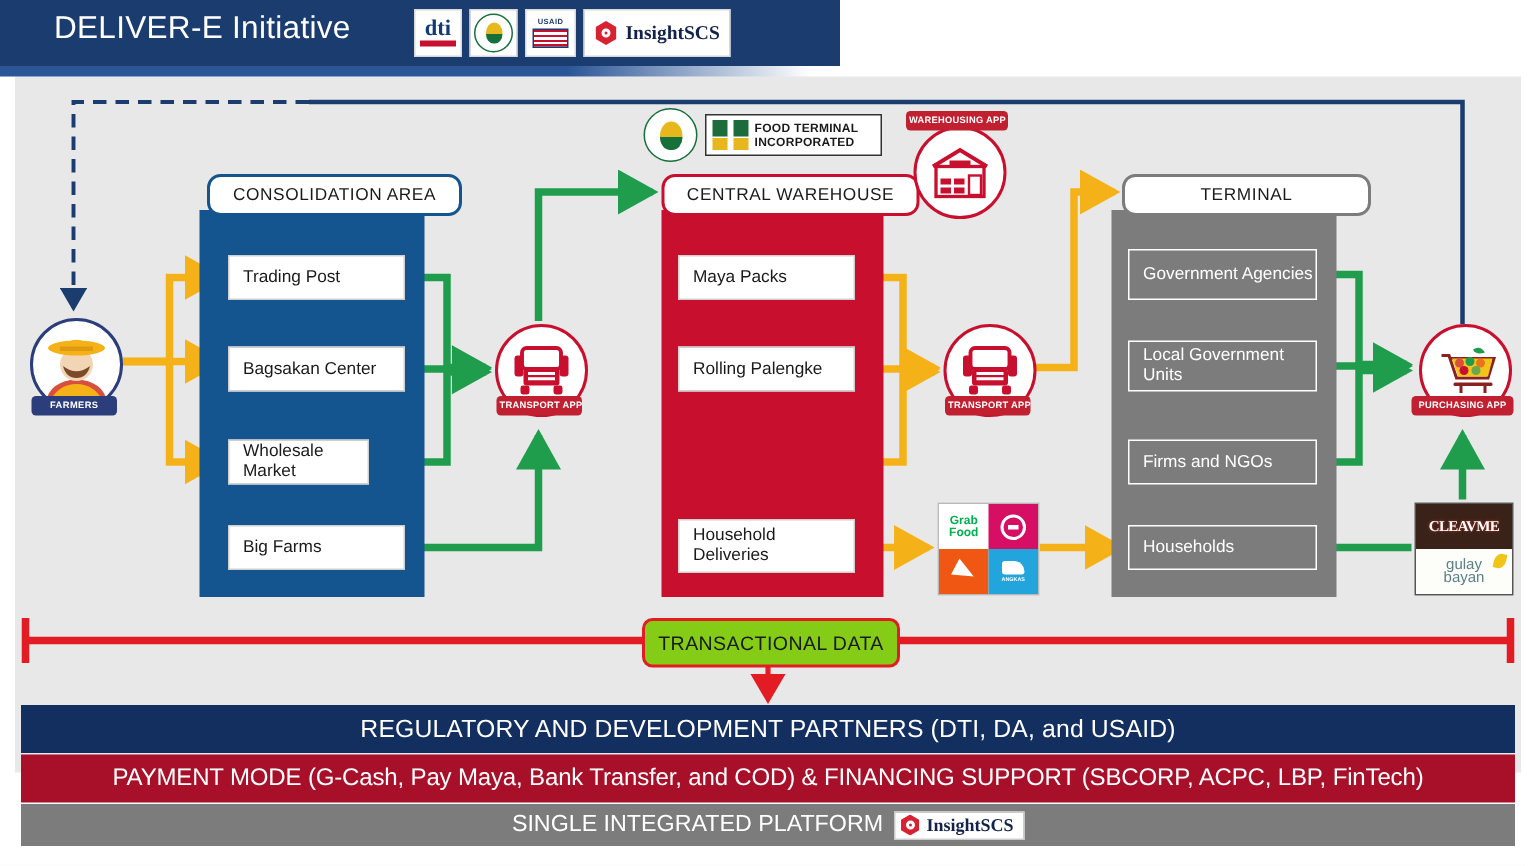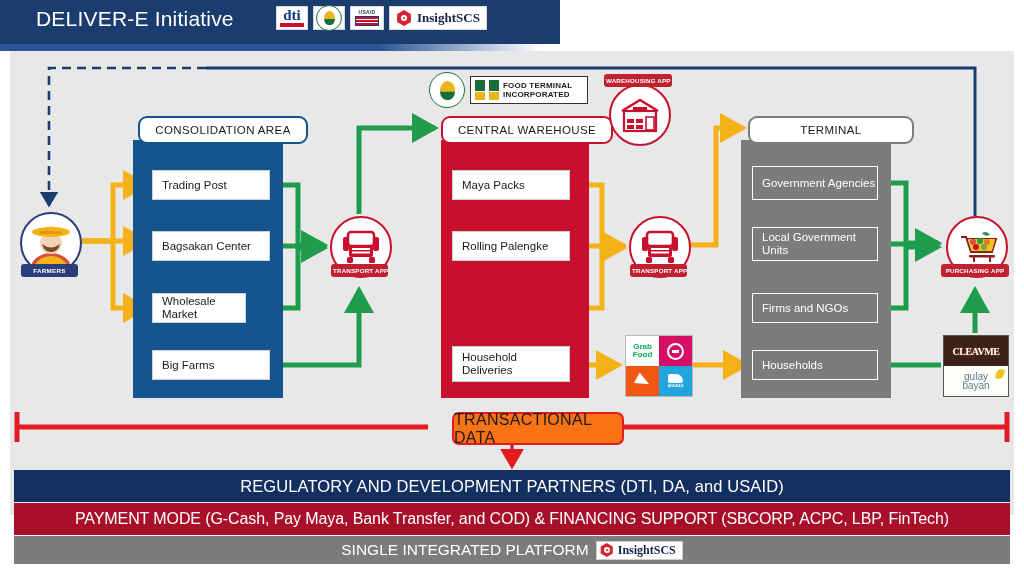--- a/index.html
+++ b/index.html
@@ -6,21 +6,21 @@
   body{font-family:"Liberation Sans",sans-serif;}
   #stage{position:relative;width:1024px;height:577px;overflow:hidden;background:#ffffff;}
 
   
   #header{position:absolute;left:0;top:0;width:560px;height:44px;background:#1b3c6e;}
   #header:after{content:"";position:absolute;left:0;top:44px;width:540px;height:7px;
       background:linear-gradient(90deg,#2b5596 0%, #2b5596 70%, rgba(43,85,150,0) 100%);}
   #hdr-title{position:absolute;left:36px;top:7px;font-size:21px;color:#fff;letter-spacing:.2px;}
   .hdr-logos{position:absolute;left:276px;top:6px;display:flex;gap:5px;align-items:center;}
   .logo-box{background:#fff;border:1px solid #d8d8d8;display:flex;align-items:center;
-      justify-content:center;height:24px;box-sizing:border-box;}
+      justify-content:center;height:32px;box-sizing:border-box;}
 
   
   .l-dti{width:32px;flex-direction:column;gap:0;padding:2px 0;}
   .l-dti .d1{color:#123a7a;font-weight:bold;font-size:15px;line-height:13px;font-family:"Liberation Serif",serif;}
   .l-dti .d2{background:#c8102e;width:24px;height:4px;margin-top:1px;}
   
   .l-da{width:32px;}
   .seal{width:24px;height:24px;border-radius:50%;border:1.6px solid #15703a;
         background:#fff;position:relative;display:flex;align-items:center;justify-content:center;}
   .seal:before{content:"";width:11px;height:14px;border-radius:50% 50% 45% 45%;
@@ -143,23 +143,23 @@
   #fti-logo .mark{width:24px;height:20px;position:relative;flex:0 0 auto;}
   #fti-logo .mark .a{position:absolute;left:0;top:0;width:10px;height:11px;background:#1c6b3a;}
   #fti-logo .mark .b{position:absolute;right:0;top:0;width:10px;height:11px;background:#1c6b3a;}
   #fti-logo .mark .c{position:absolute;left:0;bottom:0;width:10px;height:8px;background:#e8b71d;}
   #fti-logo .mark .d{position:absolute;right:0;bottom:0;width:10px;height:8px;background:#e8b71d;}
   #fti-logo .tx{display:flex;flex-direction:column;line-height:9px;}
   #fti-logo .t1{font-size:8px;font-weight:bold;color:#1a1a1a;letter-spacing:.2px;}
   #fti-logo .t2{font-size:8px;font-weight:bold;color:#1a1a1a;letter-spacing:.2px;}
 
   
-  #td-box{position:absolute;left:452px;top:412px;width:168px;height:29px;background:#f97316;
+  #td-box{position:absolute;left:428px;top:412px;width:168px;height:29px;background:#84cc16;
       border:2.2px solid #e31b23;border-radius:7px;display:flex;align-items:center;
-      justify-content:center;font-size:16px;color:#1a1a1a;letter-spacing:.3px;}
+      justify-content:center;font-size:13px;color:#1a1a1a;letter-spacing:.3px;}
 
   
   .bar{position:absolute;left:14px;width:996px;display:flex;align-items:center;
        justify-content:center;color:#fff;}
   #bar-reg{top:470px;height:32px;background:#132f60;font-size:16.5px;letter-spacing:.1px;}
   #bar-pay{top:503px;height:32px;background:#a8102a;font-size:16px;letter-spacing:-.1px;}
   #bar-plt{top:536px;height:28px;background:#7c7c7c;font-size:15.5px;gap:7px;}
   #plt-logo{background:#fff;border:1px solid #ccc;display:flex;align-items:center;
       gap:4px;padding:1px 6px 1px 3px;}
   #plt-logo .iscs-mark{width:14px;height:14px;}

